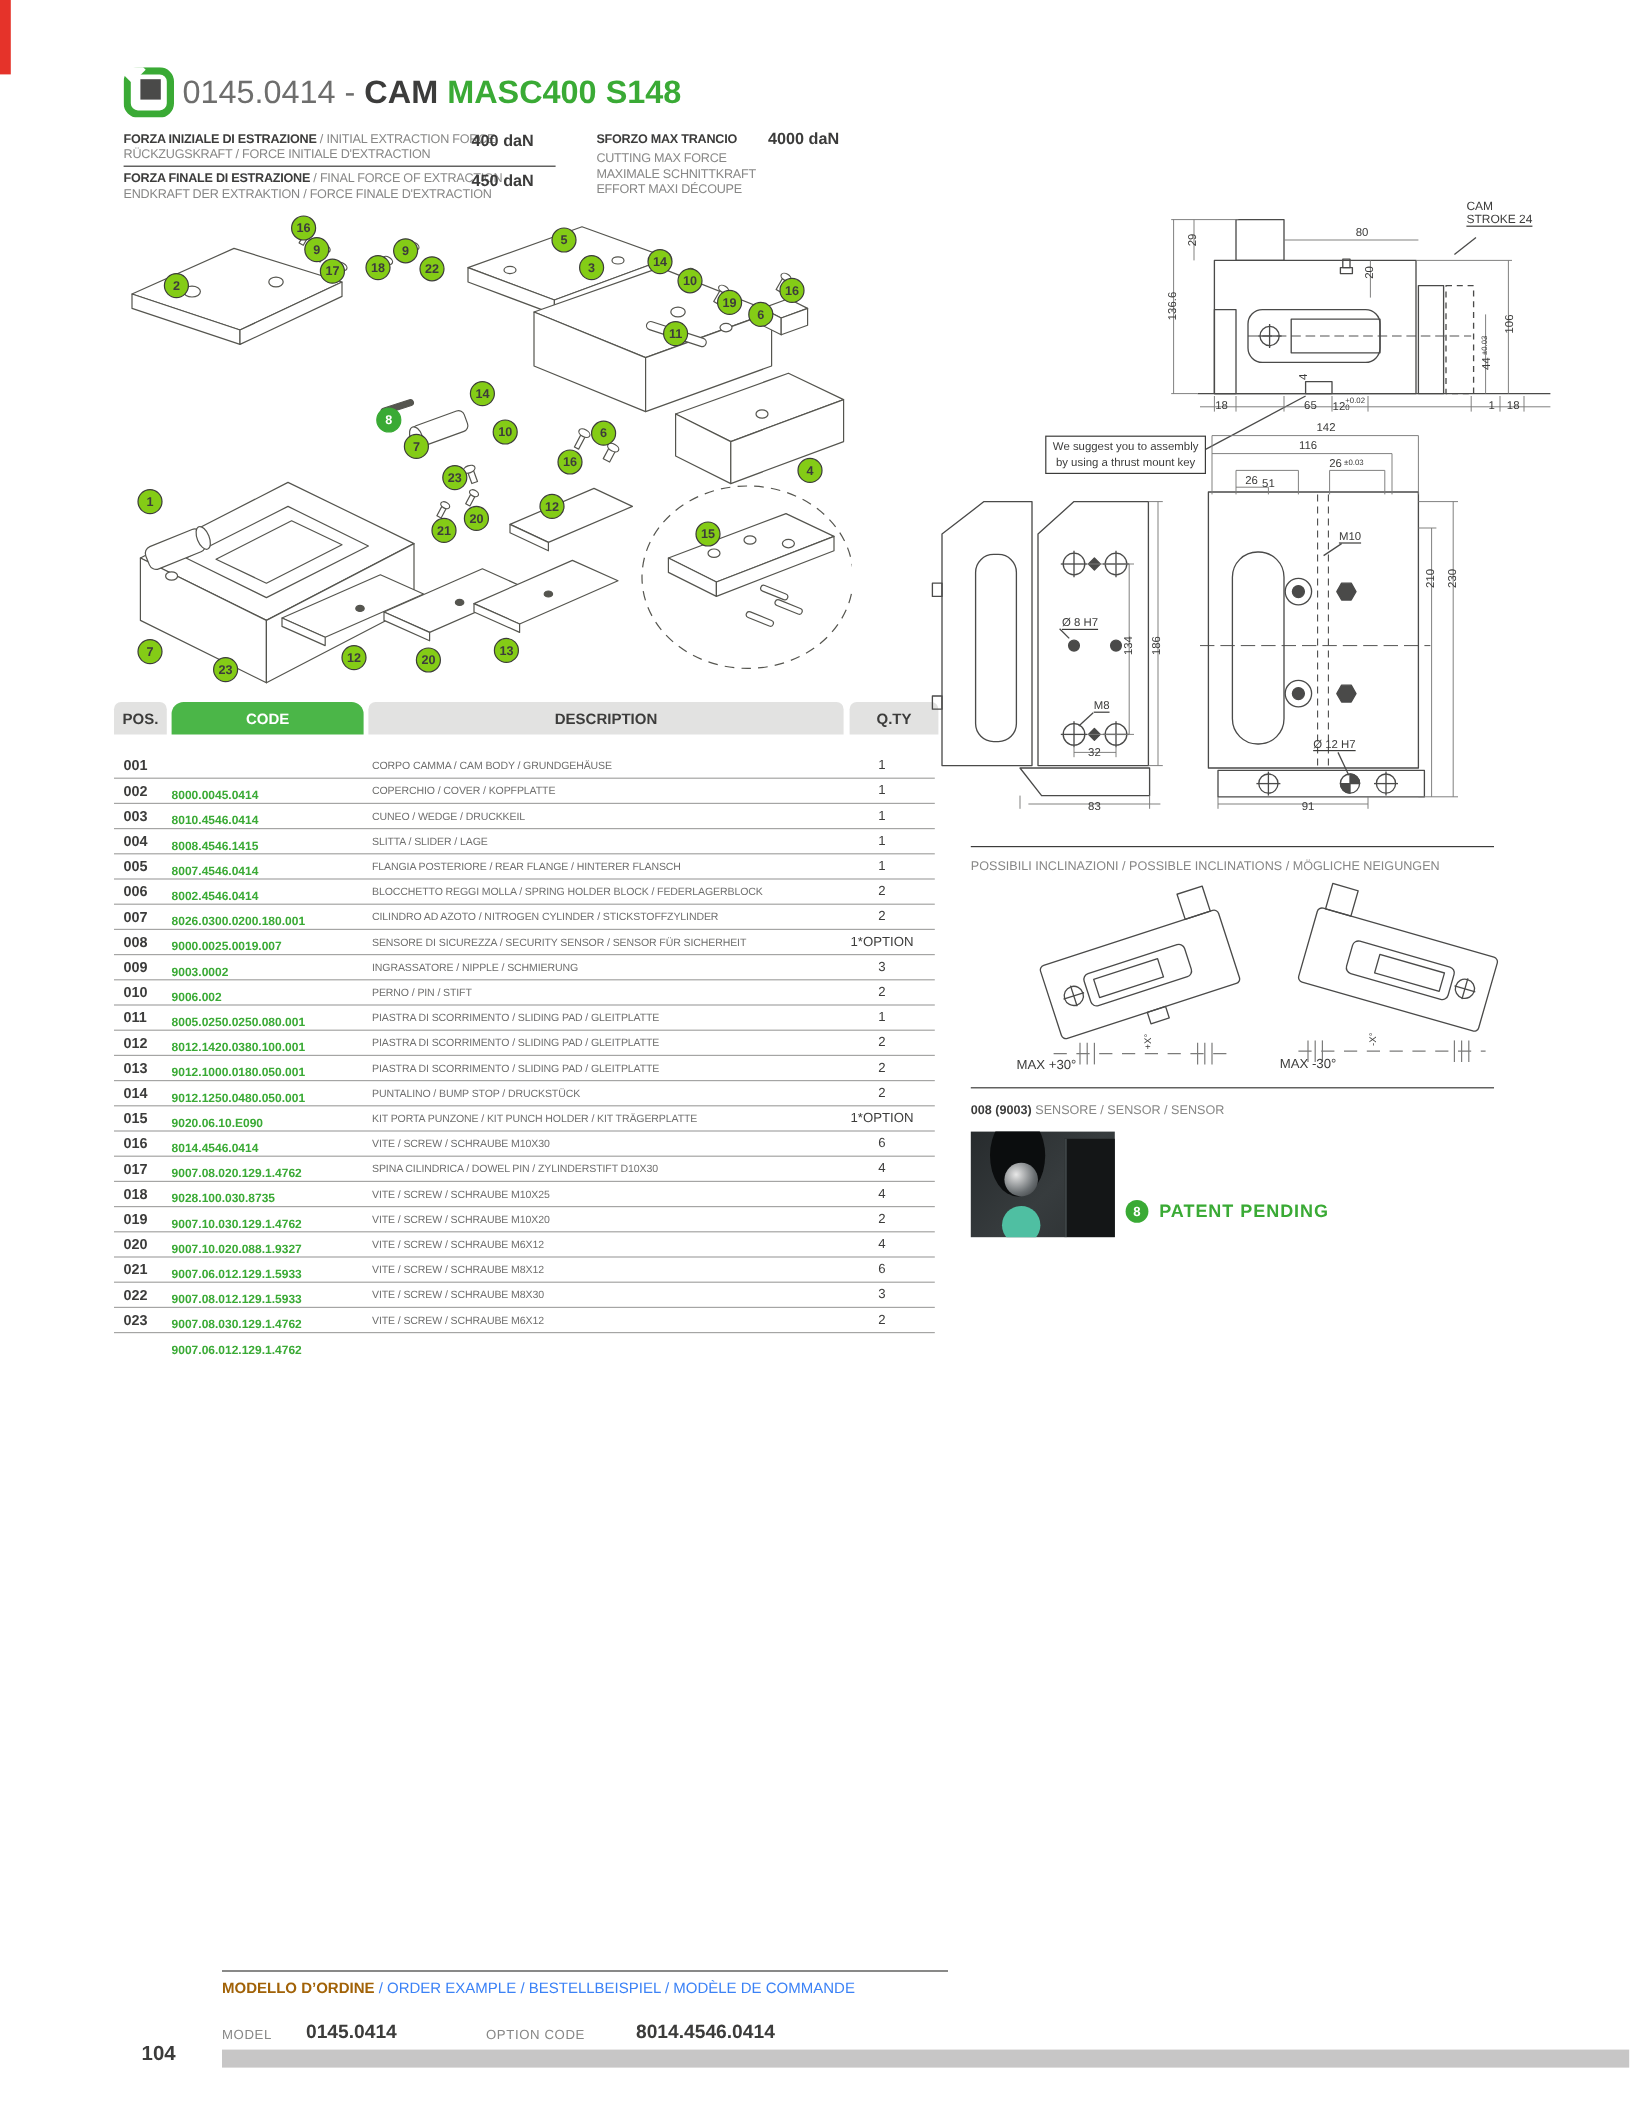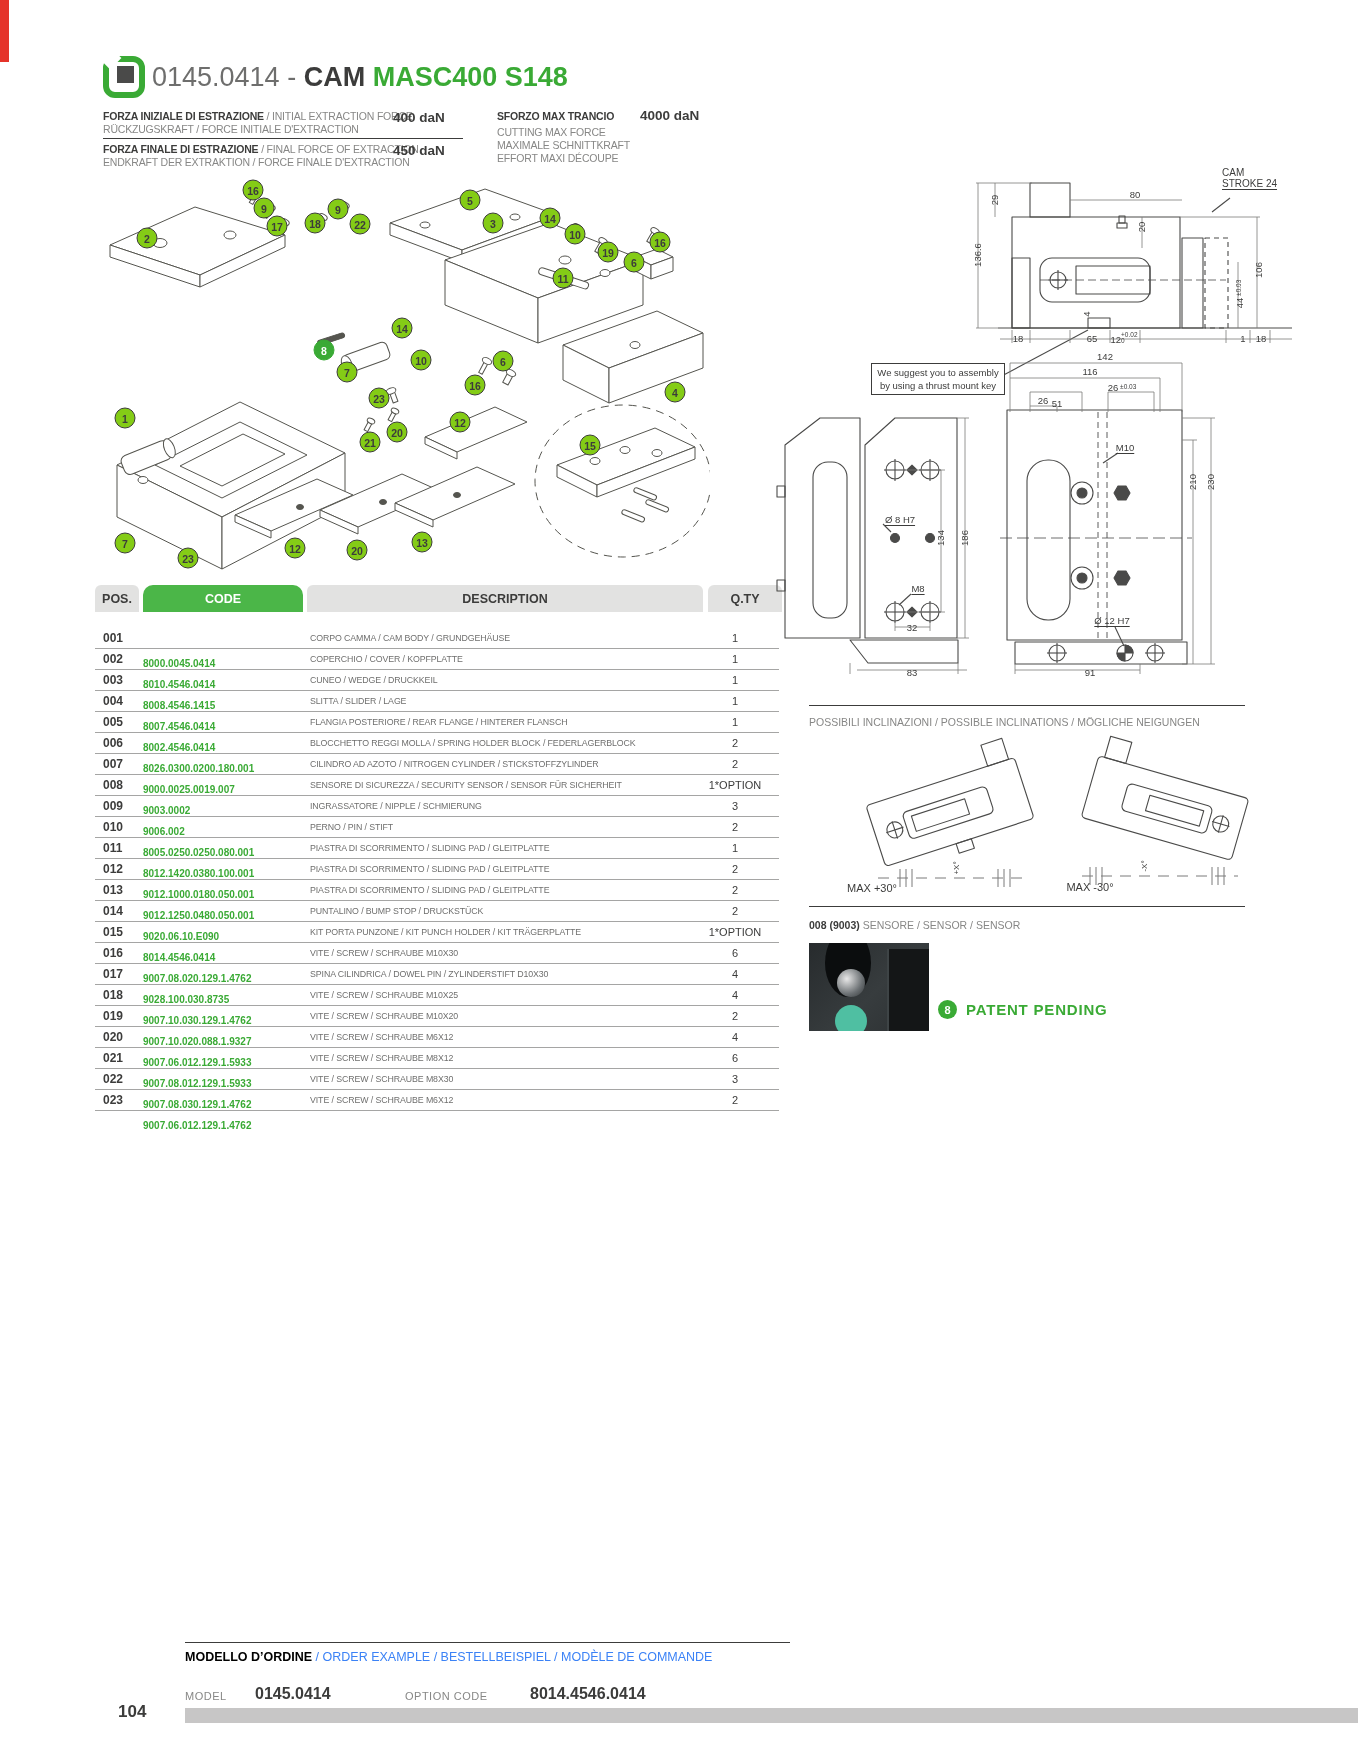--- a/index.html
+++ b/index.html
@@ -63,21 +63,21 @@
   .photo .teal{position:absolute;left:26px;top:62px;width:32px;height:32px;border-radius:50%;background:#4fbfa2;}
   .photo .block{position:absolute;left:78px;top:6px;width:42px;height:82px;background:#141617;
                 border-left:2px solid #3e4446;}
   .patent{position:absolute;left:938px;top:1000px;display:flex;align-items:center;}
   .patent .badge{width:19px;height:19px;border-radius:50%;background:#3aaa35;color:#fff;font-size:11px;
                  font-weight:bold;display:flex;align-items:center;justify-content:center;}
   .patent .txt{margin-left:9px;font-size:15px;letter-spacing:0.8px;color:#3aaa35;font-weight:600;white-space:nowrap;}
   
   .f-rule{position:absolute;left:185px;top:1642px;width:605px;border-top:1.5px solid #3c3c3b;}
   .f-title{position:absolute;left:185px;top:1650px;font-size:12.5px;white-space:nowrap;}
-  .f-title b{color:#000000;}
+  .f-title b{color:#a16207;}
   .f-title span{color:#3b82f6;}
   .f-label{position:absolute;font-size:11px;color:#878786;letter-spacing:0.5px;}
   .f-value{position:absolute;font-size:16px;font-weight:bold;color:#3c3c3b;}
   .page-num{position:absolute;left:118px;top:1702px;font-size:17px;font-weight:bold;color:#3c3c3b;}
   .page-bar{position:absolute;left:185px;top:1708px;width:1173px;height:15px;background:#c7c6c6;}
 </style>
 </head>
 <body>
 
 <div class="page">

